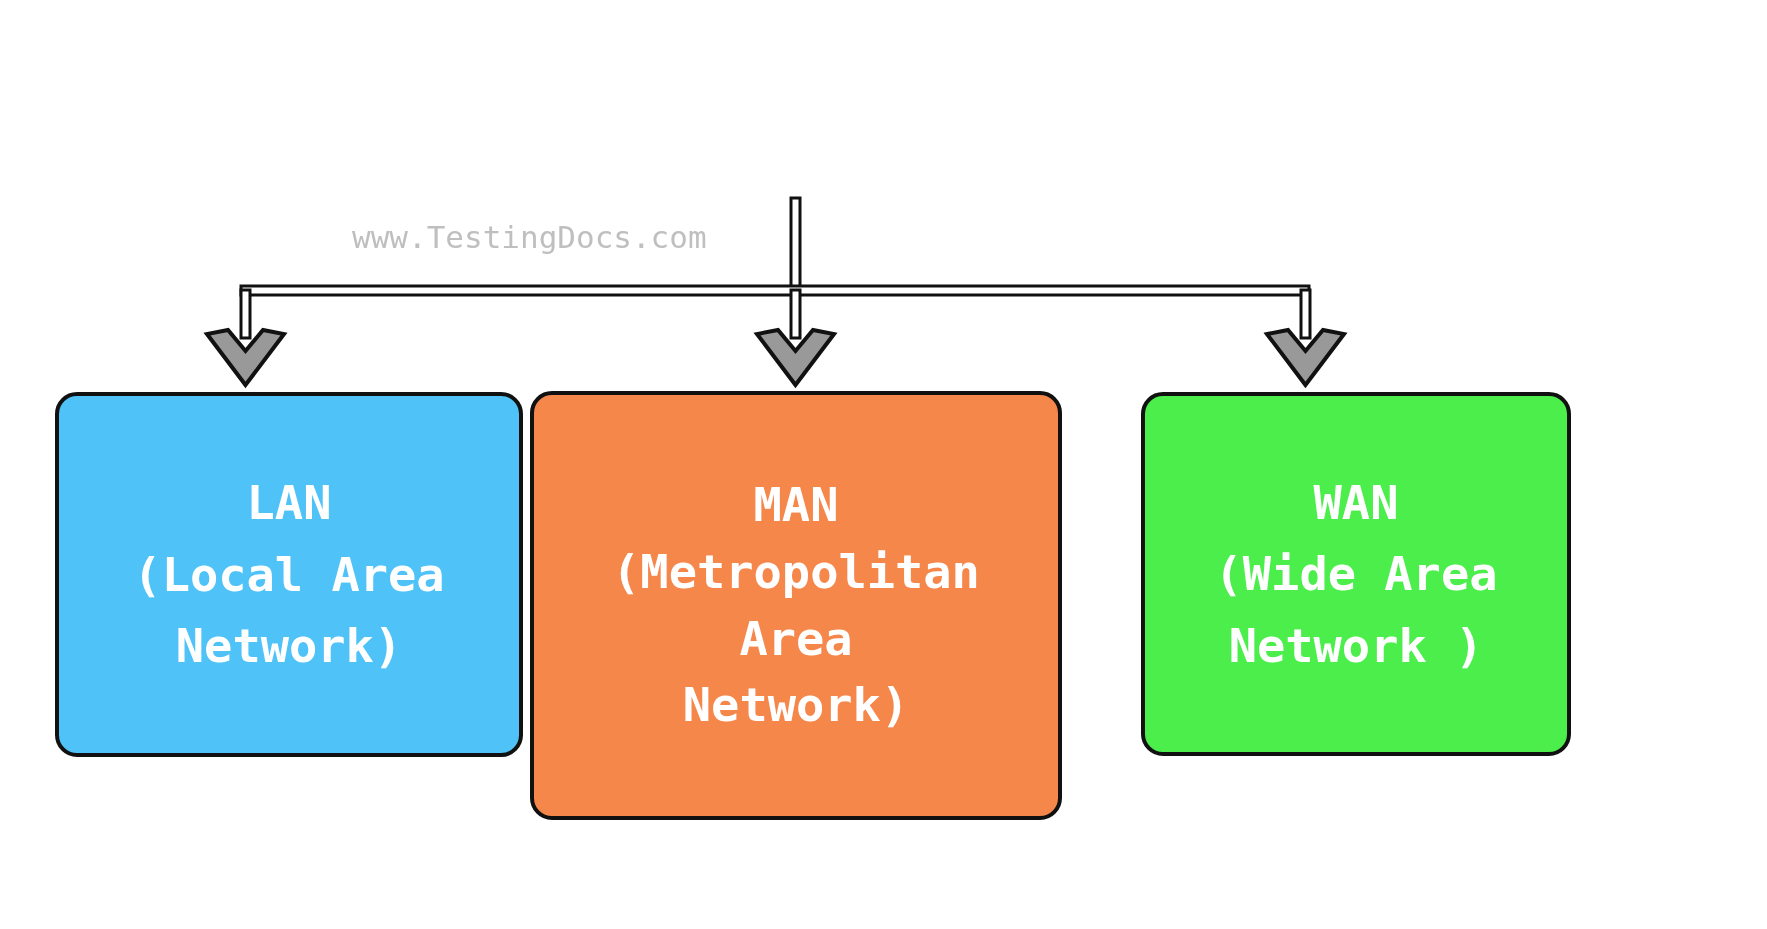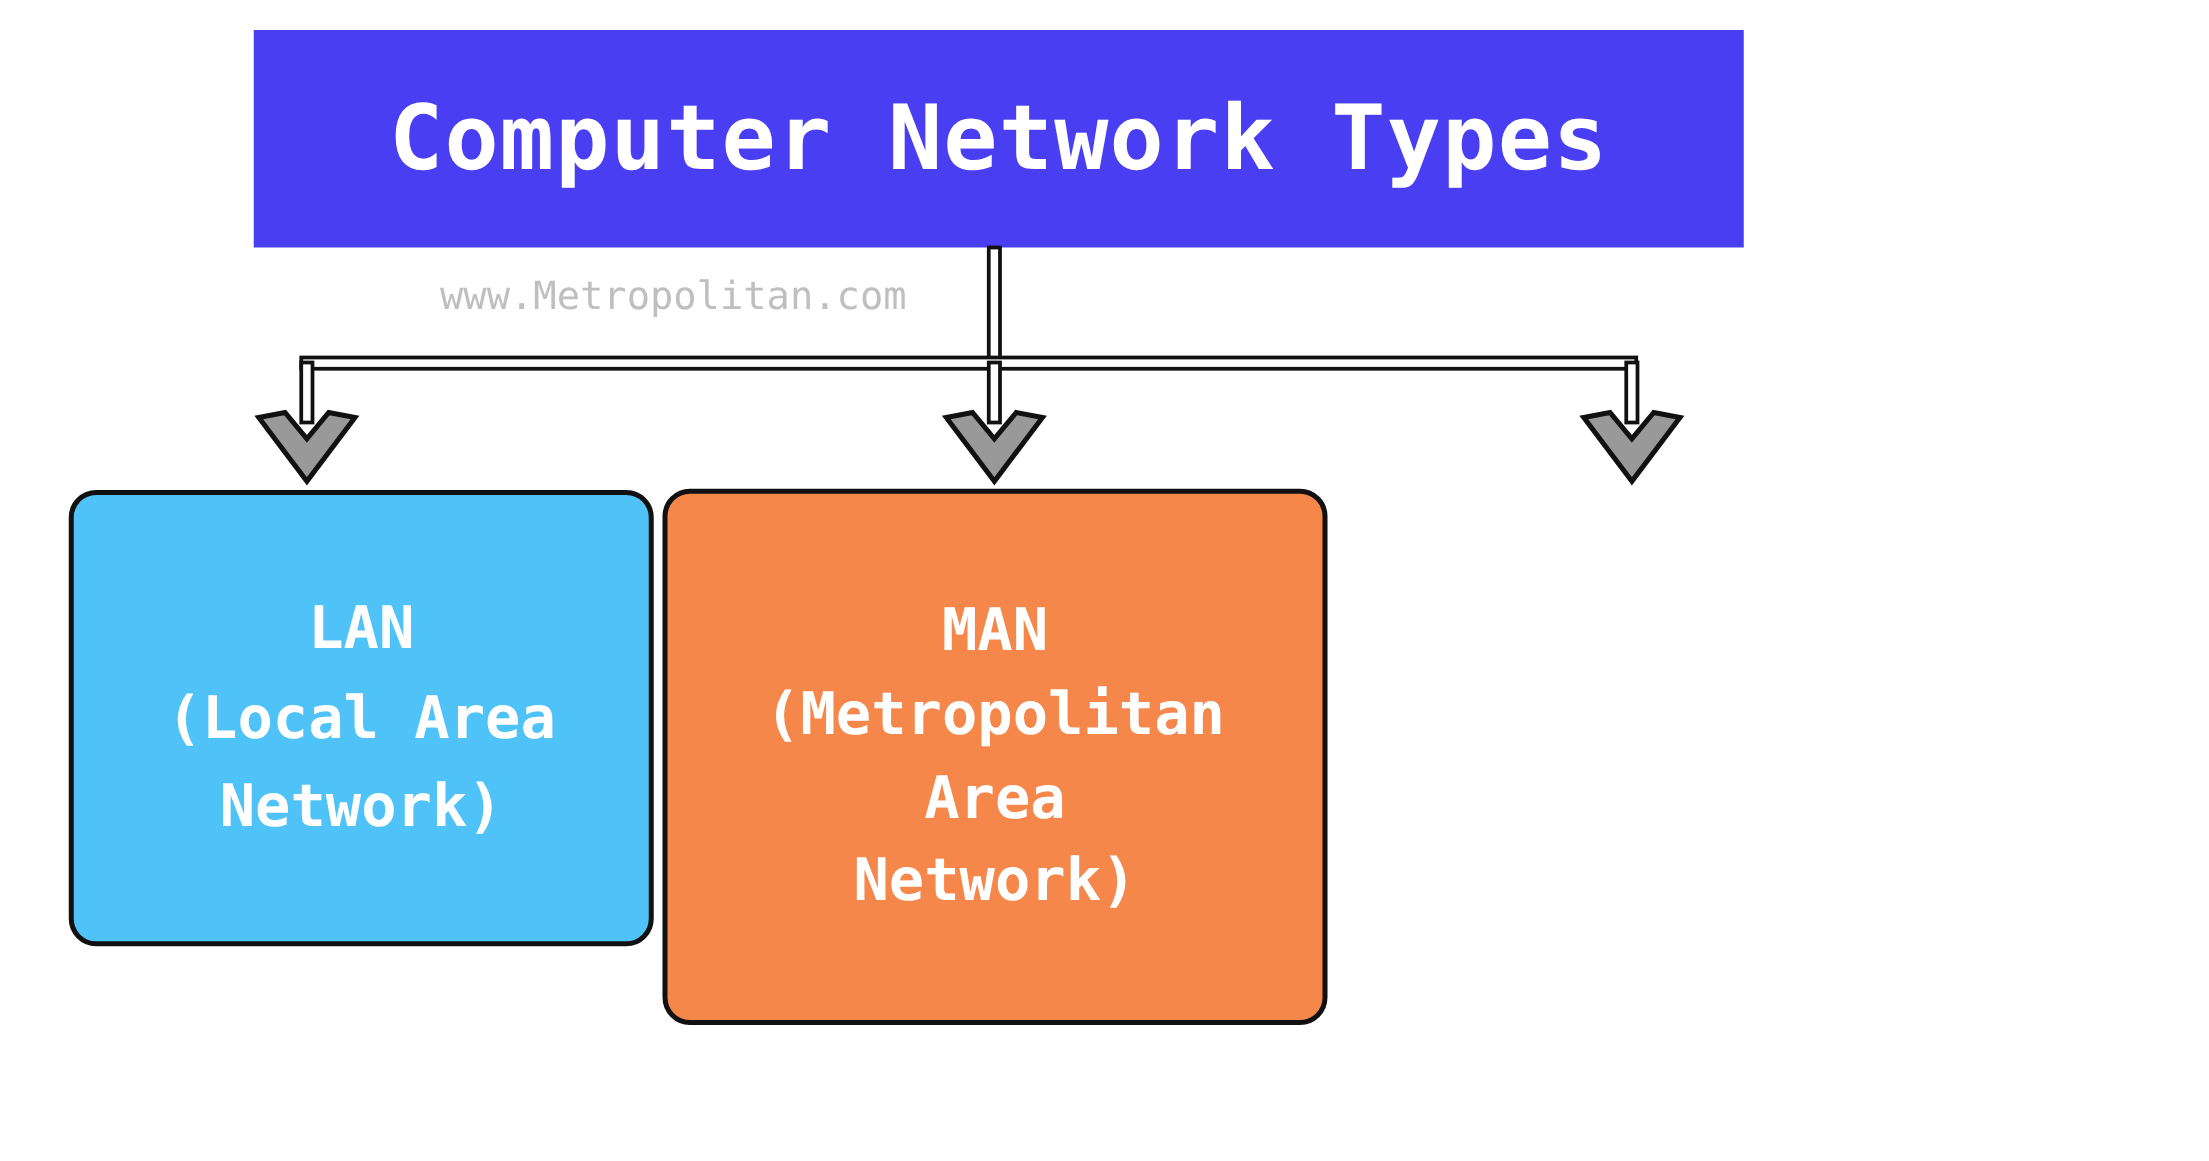--- a/index.html
+++ b/index.html
@@ -113,25 +113,22 @@
     height: 364px;
     background: #4cee4c;
   }
   #node-wan .node-label { line-height: 1.52; }
 </style>
 </head>
 <body>
 
 <div id="canvas">
 
-  <div id="title-box">
-    <div id="title-text">Computer Network Types</div>
-  </div>
 
-  <div id="watermark">www.Metropolitan.com</div>
+  <div id="watermark">www.TestingDocs.com</div>
 
   <svg id="connectors" viewBox="0 0 1767 929" width="1767" height="929" xmlns="http://www.w3.org/2000/svg">
     <g fill="none" stroke="#111111" stroke-width="3">
 
       <rect x="791" y="198" width="9" height="92" fill="#ffffff" stroke="#111111" stroke-width="3"></rect>
 
       <rect x="241" y="286" width="1068" height="9" fill="#ffffff" stroke="#111111" stroke-width="3"></rect>
 
       <rect x="241" y="290" width="9" height="48" fill="#ffffff" stroke="#111111" stroke-width="3"></rect>
 
@@ -153,14 +150,19 @@
 Network)</div>
   </div>
 
   <div id="node-man" class="node-box">
     <div class="node-label">MAN
 (Metropolitan
 Area
 Network)</div>
   </div>
 
+  <div id="node-wan" class="node-box">
+    <div class="node-label">WAN
+(Wide Area
+Network )</div>
+  </div>
 
 </div>
 
 </body></html>

